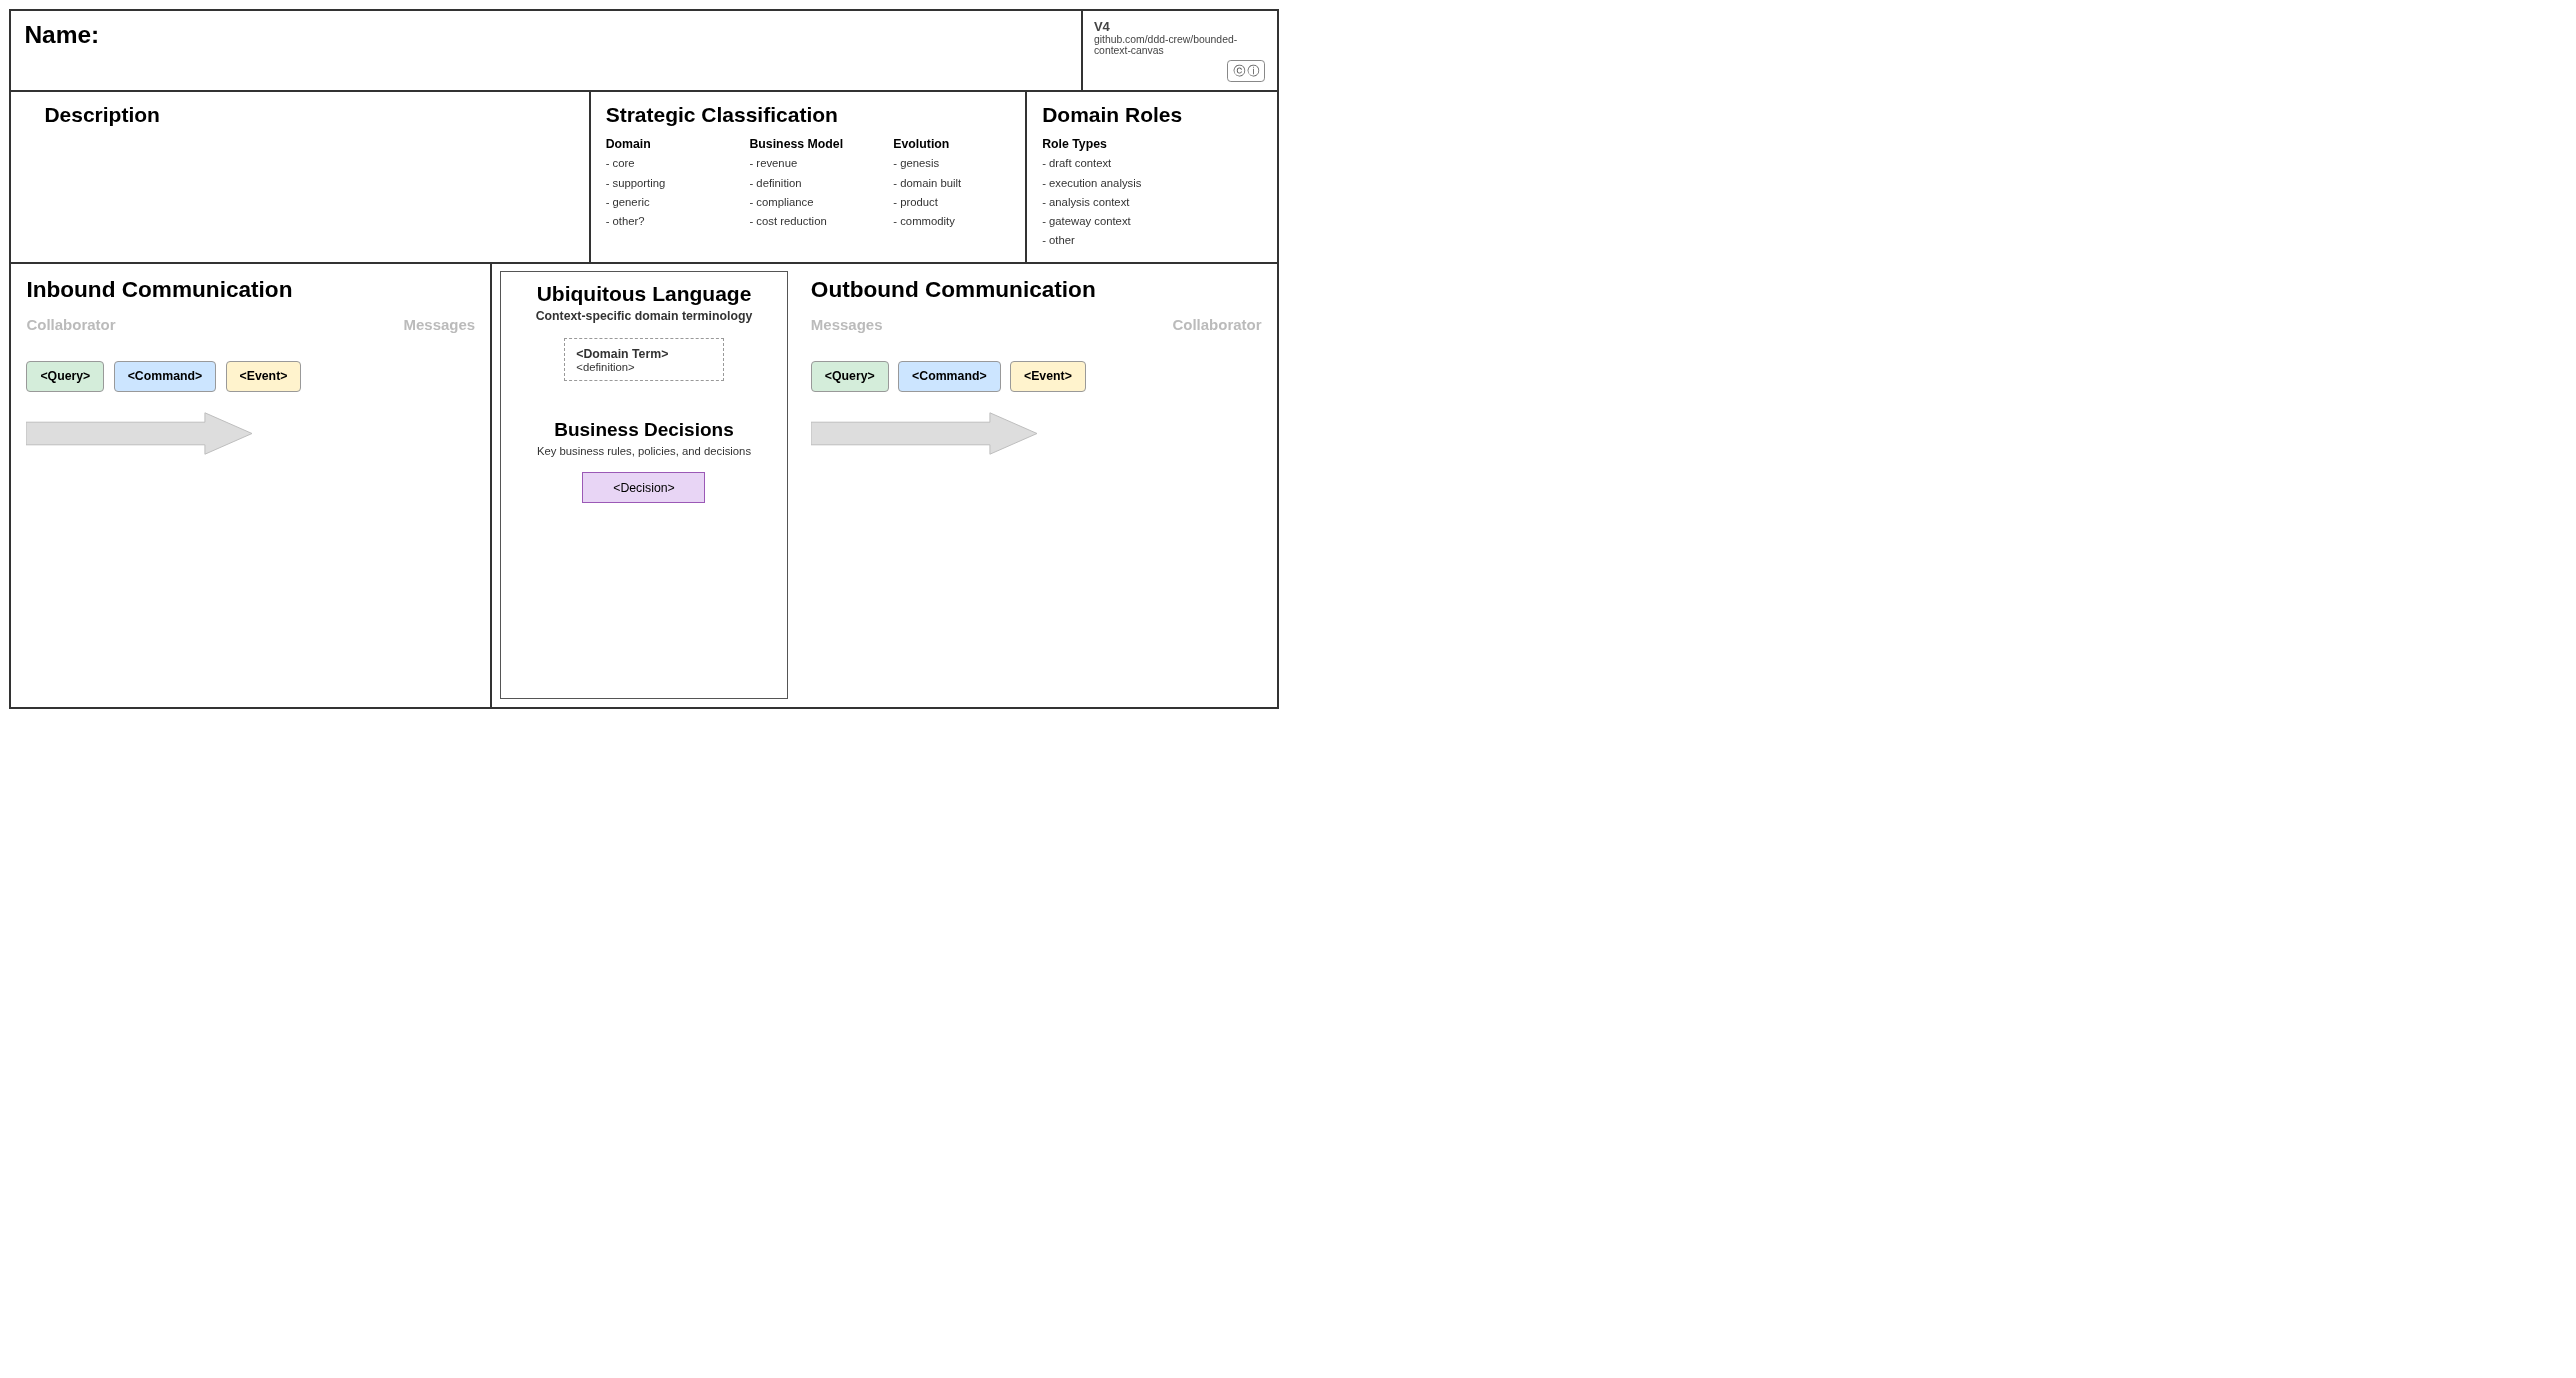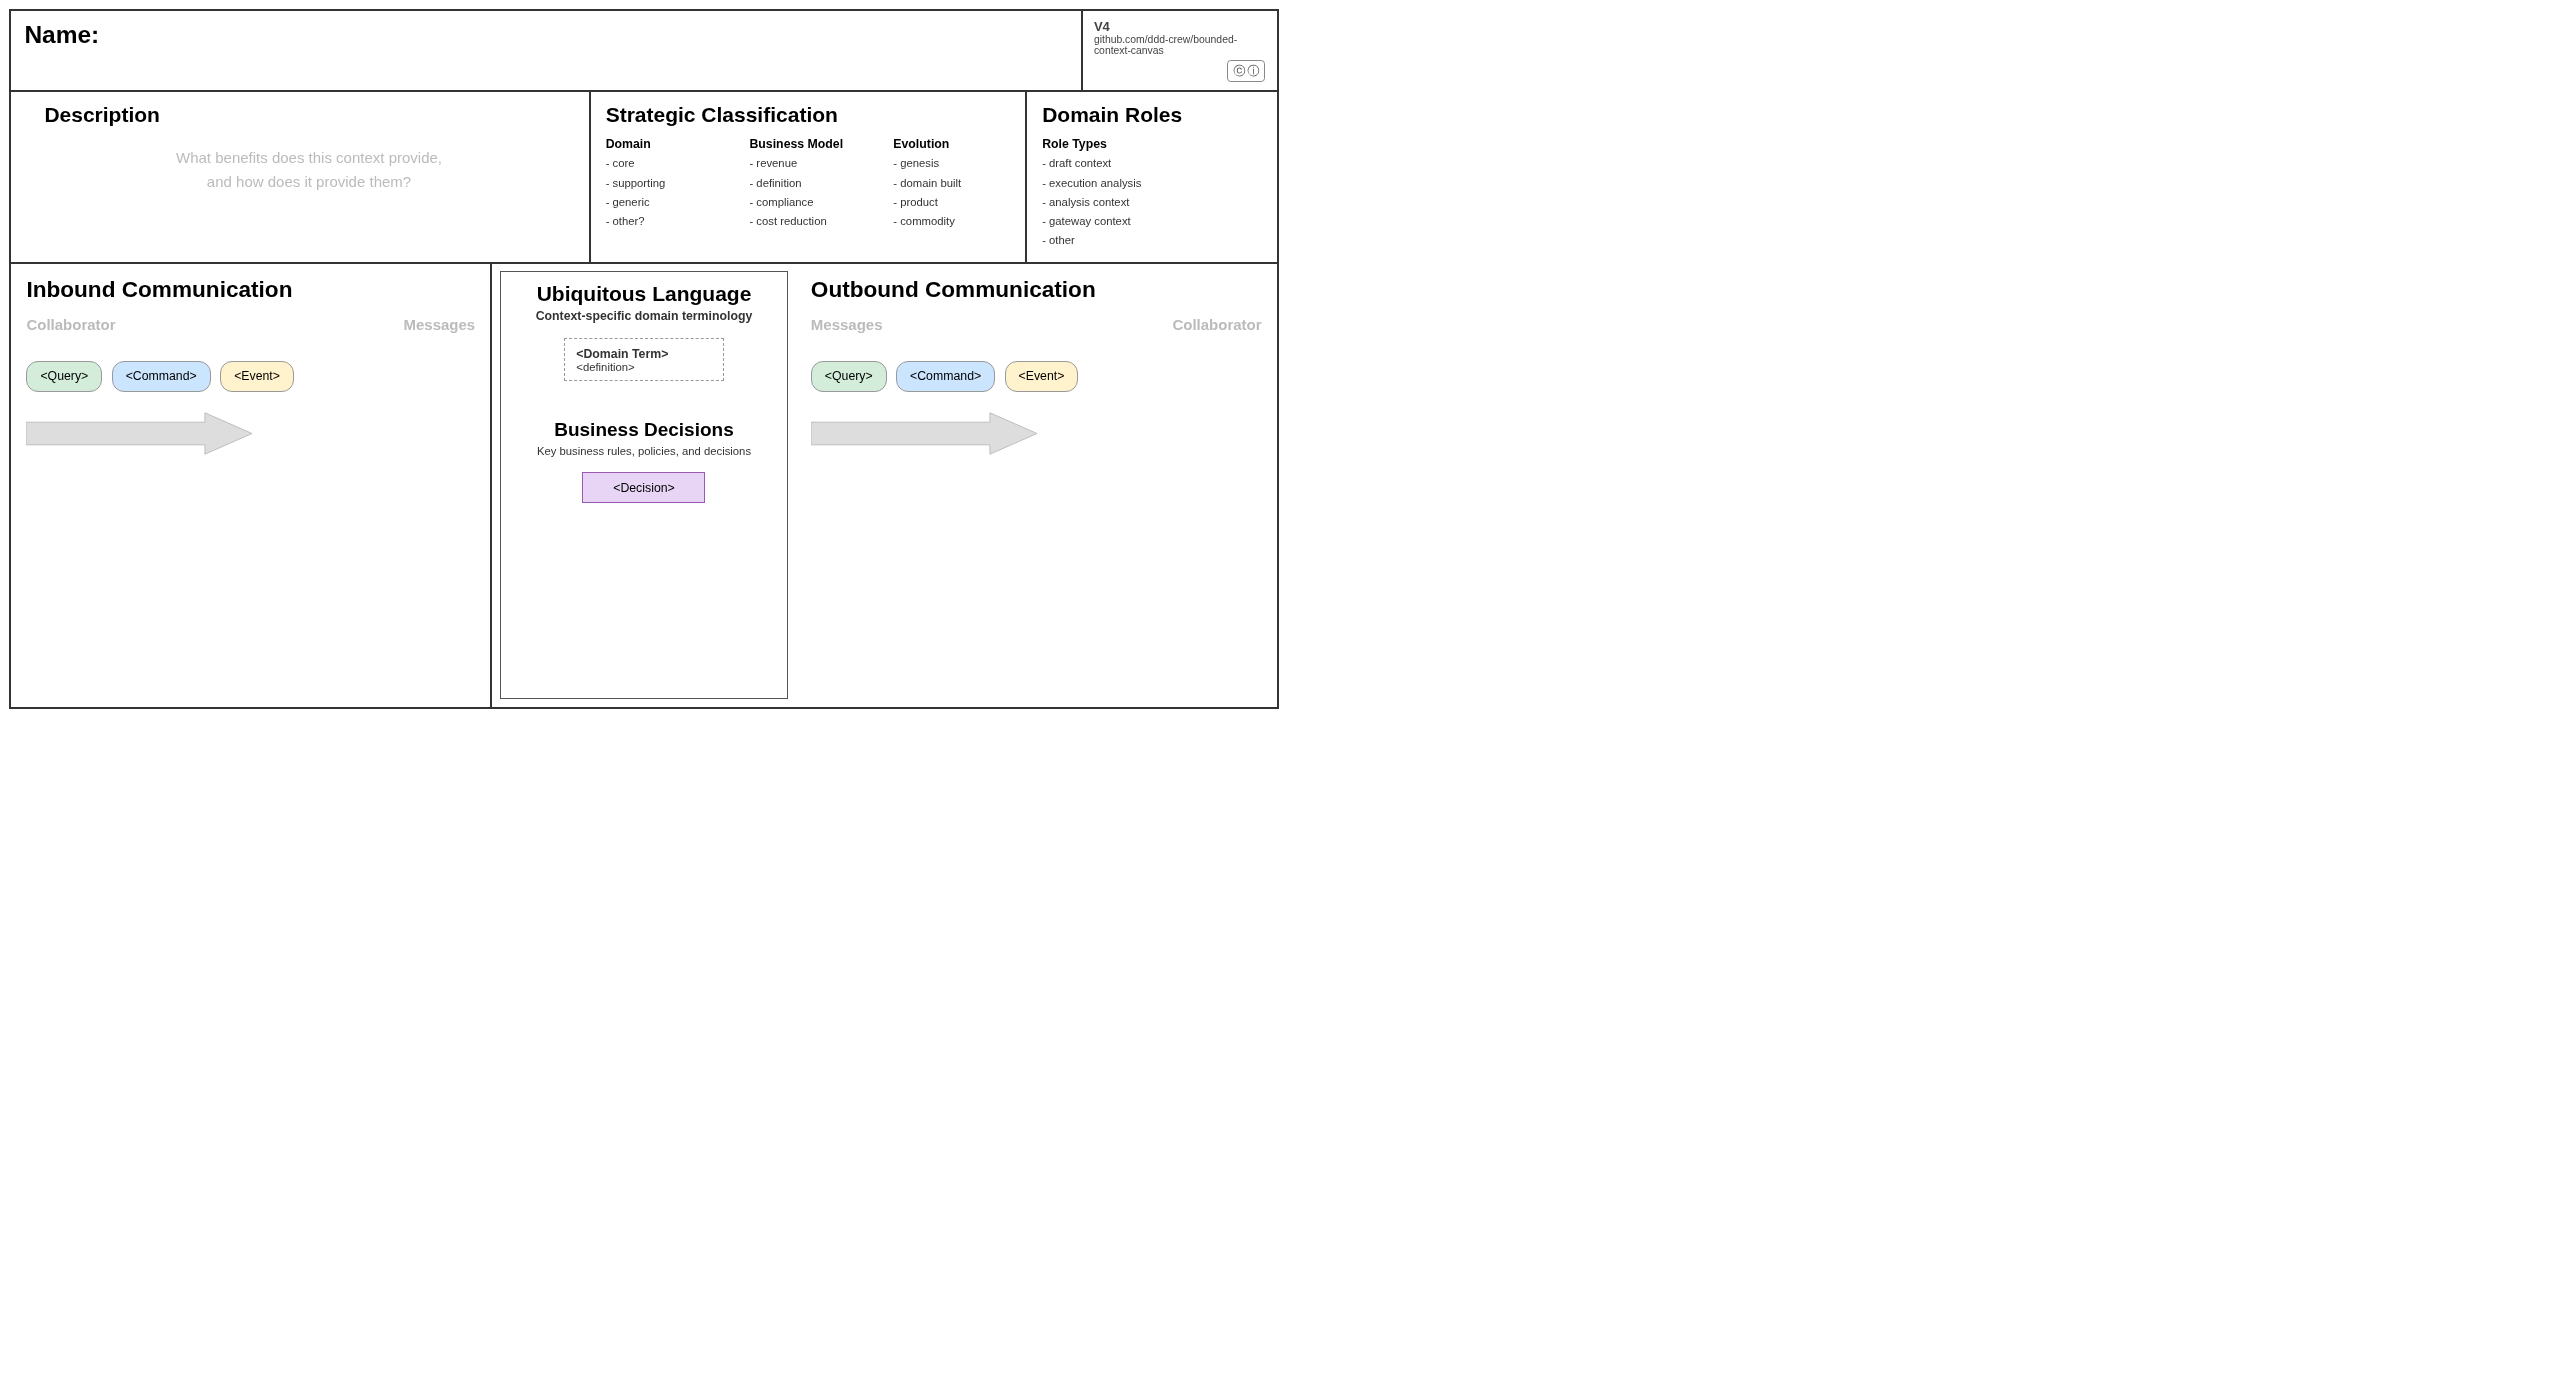--- a/index.html
+++ b/index.html
@@ -156,23 +156,23 @@
     }
     .message-chips {
       display: flex;
       gap: 9.4px;
       margin-bottom: 17px;
       flex-wrap: wrap;
     }
     .chip {
       padding: 7.5px 13px;
       border: 1.9px solid #999;
-      border-radius: 12px;
-      font-size: 12.3px;
-      font-weight: normal;
+      border-radius: 4px;
+      font-size: 12.3px;
+      font-weight: bold;
     }
     .chip-query { background: #d4edda; }
     .chip-command { background: #cce5ff; }
     .chip-event { background: #fff3cd; }
     .arrow-right {
       width: 226px;
       height: 49px;
       margin-top: 9.4px;
       position: relative;
     }
@@ -266,24 +266,20 @@
         <span>ⓒ</span>
         <span>ⓘ</span>
       </span>
     </div>
   </div>
 
   <div class="second-row">
 
     <div class="description-section">
       <h2>Description</h2>
-      <div class="description-placeholder">
-        <span>What benefits does this context provide,</span><br>
-        <span>and how does it provide them?</span>
-      </div>
     </div>
 
     <div class="strategic-section">
       <h2>Strategic Classification</h2>
       <div class="strategic-columns">
         <div class="strategic-col">
           <h4>Domain</h4>
           <ul>
             <li>- core</li>
             <li>- supporting</li>

